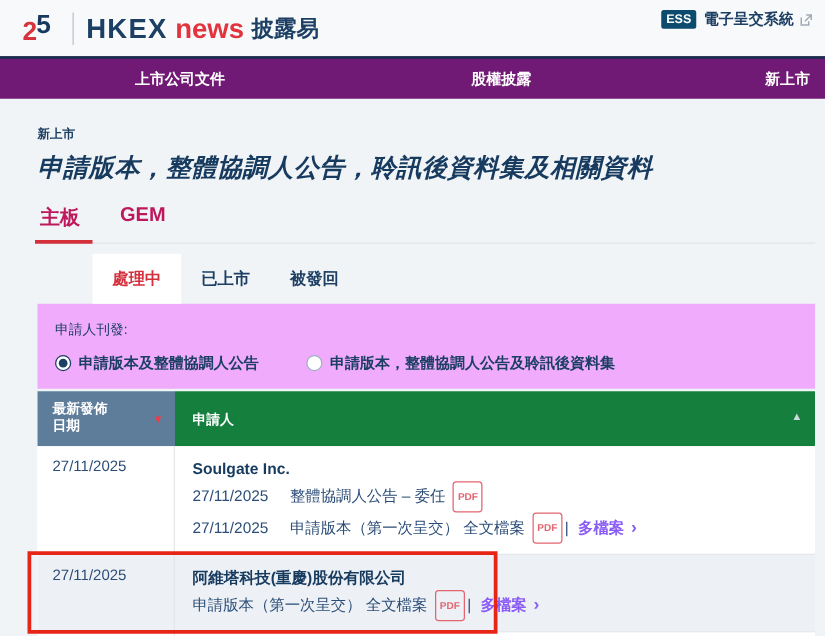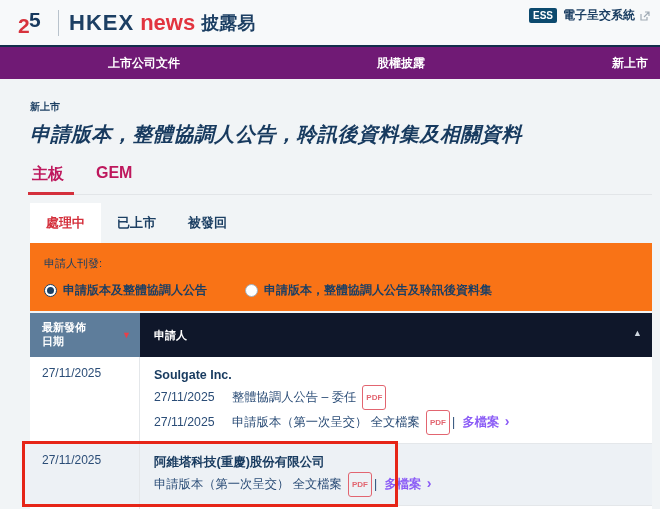--- a/index.html
+++ b/index.html
@@ -32,38 +32,38 @@
   .main { padding:0 8px 0 30px; }
   .breadcrumb { padding-top:21px; font-size:10px; font-weight:700; color:#1c3f63; }
   .page-title { margin-top:7px; font-size:20px; font-weight:700; color:#173a5f; letter-spacing:.5px;font-style:italic; }
 
   .board-tabs { display:flex; margin-top:16px; border-bottom:1px solid #e2e5e8; }
   .board-tab { font-size:16px; font-weight:700; color:#be185d; padding:0 2px 9px 2px; margin-right:28px; cursor:pointer; position:relative; }
   .board-tab.active::after { content:""; position:absolute; left:-2px; right:-8px; bottom:-1px; height:3px; background:#d4303c; }
 
   .status-tabs { display:flex; margin-top:8px; }
   .status-tab { font-size:13px; font-weight:700; color:#1c3f63; padding:11px 16px; cursor:pointer; }
-  .status-tab.active { background:#fff; color:#d4303c; }
+  .status-tab.active { background:#fff; color:#d4303c;margin-left:44px; }
 
-  .filter-panel { background:#f97316; padding:13px 14px 12px 14px; }
+  .filter-panel { background:#f0abfc; padding:13px 14px 12px 14px; }
   .filter-label { font-size:11px; color:#1c3f63; }
   .radio-row { display:flex; align-items:center; margin-top:11px; }
   .radio-opt { display:flex; align-items:center; cursor:pointer; }
   .radio-opt + .radio-opt { margin-left:38px; }
   .radio-circle { width:13px; height:13px; border-radius:50%; border:1px solid #1c3f63; margin-right:6px; position:relative; flex:none; background:#fff; }
   .radio-opt.selected .radio-circle::after { content:""; position:absolute; left:2px; top:2px; width:7px; height:7px; border-radius:50%; background:#1c3f63; }
   .radio-opt.unselected .radio-circle { border-color:#9fb0c0; }
   .radio-label { font-size:12px; font-weight:700; color:#1c3f63; }
 
   
   .table { margin-top:2px; background:#fff; border-bottom:1px solid #e4e7ea; }
   .thead { display:flex; height:44px; }
   .th-date { width:110px; background:#5e7d9b; color:#fff; font-size:11px; font-weight:700; padding:7px 8px 12px 12px; line-height:14px; position:relative; cursor:pointer; }
   .th-date .sort-desc { position:absolute; right:9px; top:15px; font-size:9px; color:#e8404a; }
-  .th-applicant { flex:1; background:#0f172a; color:#fff; font-size:11px; font-weight:700; padding:15px 0 0 14px; position:relative; cursor:pointer; }
+  .th-applicant { flex:1; background:#15803d; color:#fff; font-size:11px; font-weight:700; padding:15px 0 0 14px; position:relative; cursor:pointer; }
   .th-applicant .sort-asc { position:absolute; right:10px; top:15px; font-size:9px; color:#cfd8e0; }
 
   .trow { display:flex; border-bottom:1px solid #e4e7ea; position:relative; background:#fff; }
   .trow.alt { background:#edf1f5; }
   .cell-date { width:110px; border-right:1px solid #e4e7ea; padding:9px 8px 6px 12px; font-size:12px; color:#2b4d77; flex:none; }
   .cell-applicant { flex:1; padding:8px 8px 7px 14px; }
   .applicant-name { font-size:12.5px; font-weight:700; color:#173a5f; line-height:21px; cursor:pointer; }
   .doc-line { font-size:12.3px; color:#2b4d77; line-height:21px; white-space:nowrap; }
   .doc-date { display:inline-block; width:78px; }
   .doc-title { cursor:pointer; }

